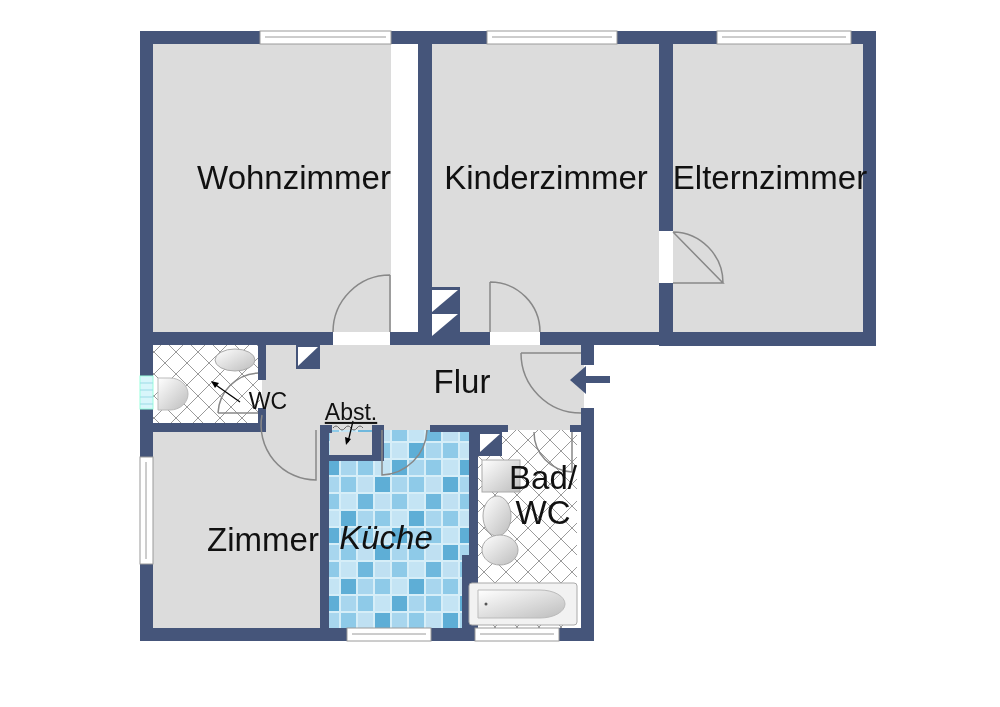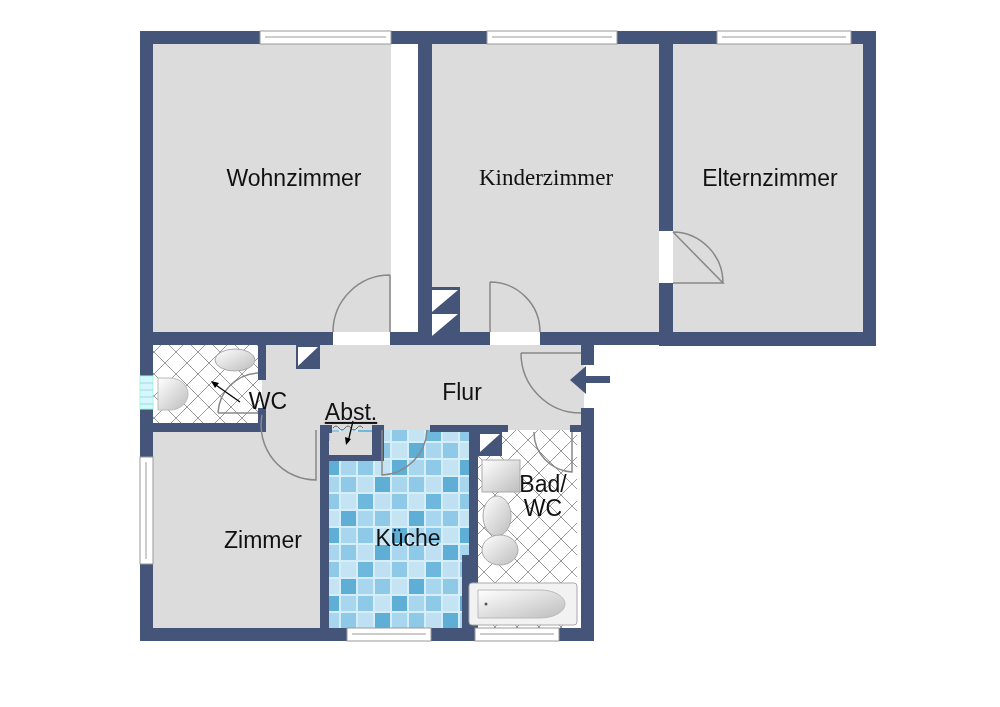--- a/index.html
+++ b/index.html
@@ -1,18 +1,18 @@
 <!DOCTYPE html>
 <html><head>
 <meta charset="utf-8">
 <style>
   html, body { margin:0; padding:0; background:#ffffff; }
   body { width:1000px; height:707px; position:relative; overflow:hidden; font-family:"Liberation Sans", sans-serif; }
   #plan { position:absolute; left:0; top:0; }
-  .label { position:absolute; color:#111; font-size:23px; white-space:nowrap; transform:translate(-50%,-50%); line-height:1.05; text-align:center; }
+  .label { position:absolute; color:#111; font-size:33px; white-space:nowrap; transform:translate(-50%,-50%); line-height:1.05; text-align:center; }
   .label.small { font-size:23px; }
 </style>
 </head>
 <body>
 
 <svg id="plan" width="1000" height="707" viewBox="0 0 1000 707">
   <defs>
     <pattern id="diag" width="22" height="22" patternUnits="userSpaceOnUse">
       <rect width="22" height="22" fill="#ffffff"></rect>
       <path d="M0 0 L22 22 M22 0 L0 22" stroke="#9a9a9a" stroke-width="1"></path>
@@ -166,23 +166,23 @@
     <rect x="482" y="460" width="38" height="32" fill="url(#porcelain)" stroke="#aaa"></rect>
     <ellipse cx="497" cy="516" rx="14" ry="20" fill="url(#porcelain)" stroke="#aaa"></ellipse>
     <ellipse cx="500" cy="550" rx="18" ry="15" fill="url(#porcelain)" stroke="#aaa"></ellipse>
     <rect x="469" y="583" width="108" height="42" rx="3" fill="#f2f2f2" stroke="#aaa"></rect>
     <path d="M478 590 L540 590 A25 14 0 0 1 540 618 L478 618 Z" fill="url(#porcelain)" stroke="#bbb"></path>
     <circle cx="486" cy="604" r="1.5" fill="#555"></circle>
   </g>
 </svg>
 
 <div class="label" style="left:294px; top:178px;">Wohnzimmer</div>
-<div class="label" style="left:546px; top:178px;font-family:Liberation Serif, serif;">Kinderzimmer</div>
+<div class="label" style="left:546px; top:178px;">Kinderzimmer</div>
 <div class="label" style="left:770px; top:178px;">Elternzimmer</div>
 <div class="label small" style="left:268px; top:401px;">WC</div>
 <div class="label small" style="left:351px; top:412px;text-decoration:underline;">Abst.</div>
-<div class="label" style="left:462px; top:392px;">Flur</div>
+<div class="label" style="left:462px; top:382px;">Flur</div>
 <div class="label" style="left:236px; top:540px;margin-left:27px;">Zimmer</div>
-<div class="label" style="left:408px; top:538px;">Küche</div>
+<div class="label" style="left:386px; top:538px;font-style:italic;">Küche</div>
 <div class="label" style="left:543px; top:496px;">
   <div>Bad/</div>
   <div>WC</div>
 </div>
 
 </body></html>

